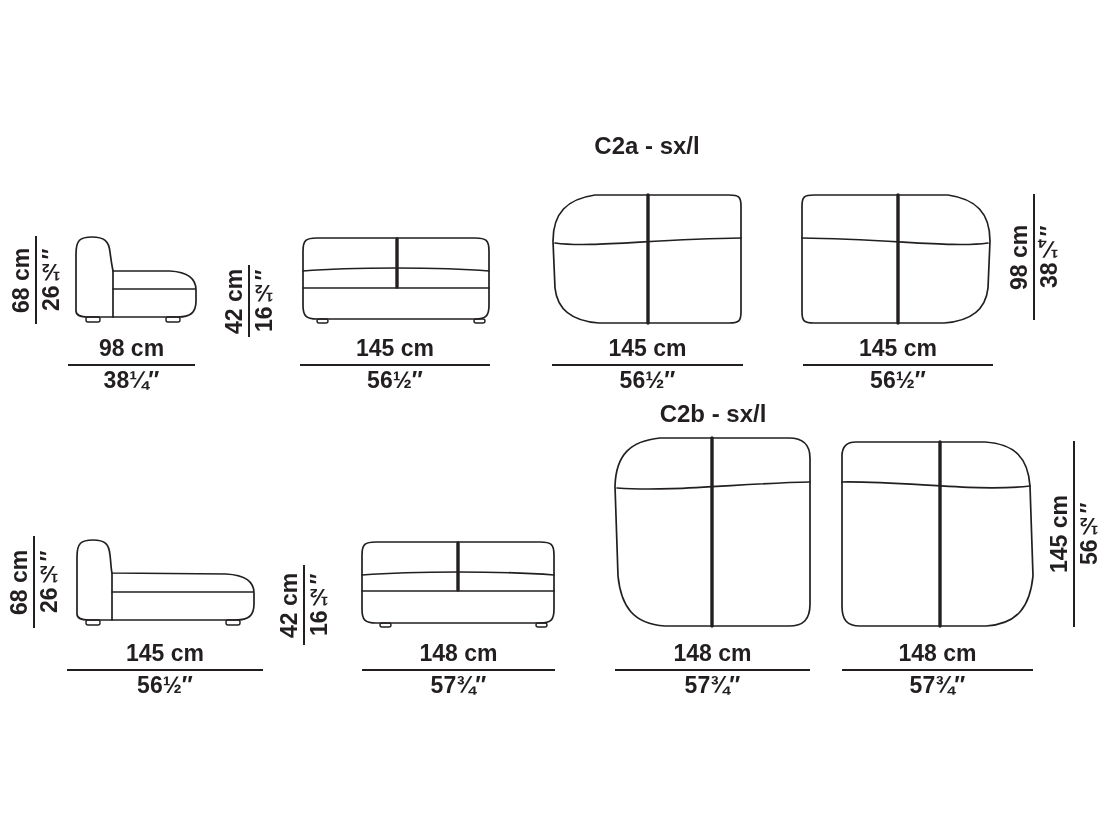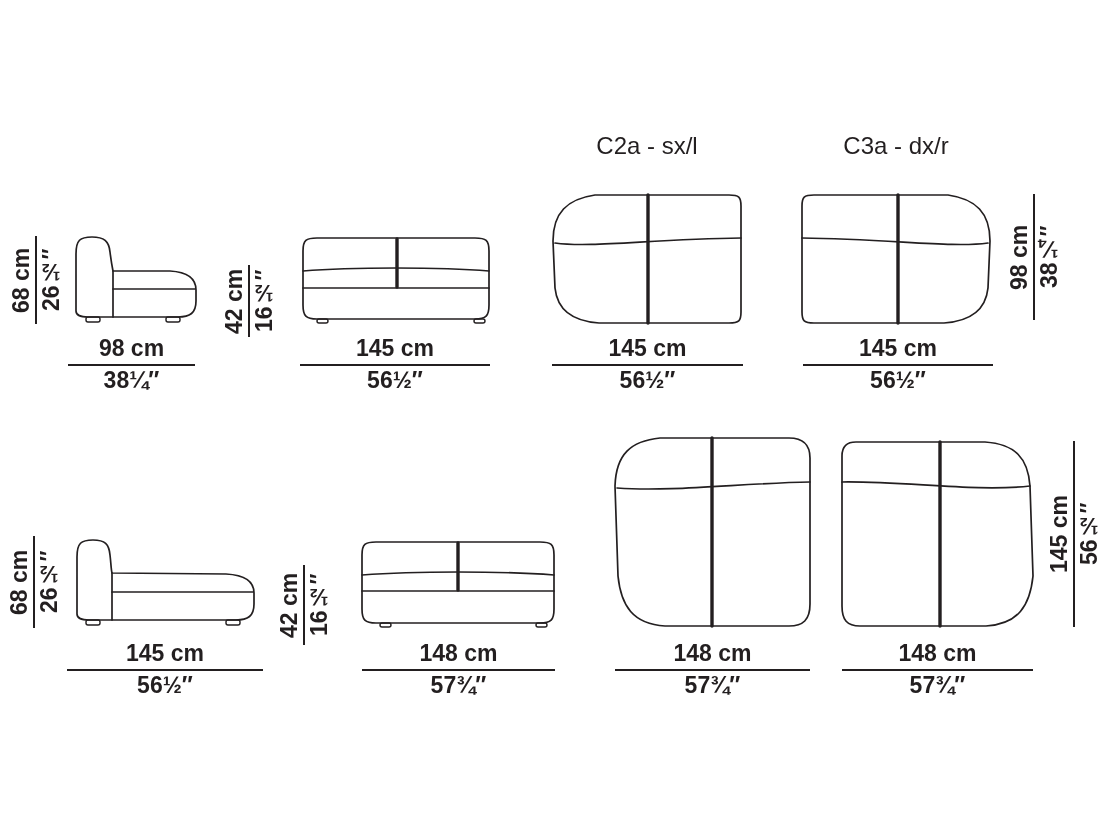--- a/index.html
+++ b/index.html
@@ -9,21 +9,21 @@
     font-family:"Liberation Sans", sans-serif;
     color:#231f20;
   }
   .sheet{position:relative;width:1115px;height:836px;background:#ffffff;overflow:hidden;}
   .drawing{position:absolute;}
   .drawing path{fill:none;stroke:#231f20;stroke-width:1.7;stroke-linecap:round;stroke-linejoin:round;}
   .drawing path.thick{stroke-width:3.4;}
   .drawing rect.foot{fill:none;stroke:#231f20;stroke-width:1.4;}
   .module-title{
     position:absolute;
-    font-size:24px;font-weight:400;line-height:1.1;
+    font-size:24px;font-weight:700;line-height:1.1;
     text-align:center;color:#231f20;white-space:nowrap;
   }
   .hdim{position:absolute;display:flex;flex-direction:column;align-items:center;}
   .hdim .htxt{font-size:23px;font-weight:700;line-height:1;white-space:nowrap;}
   .hdim .hrule{height:2px;width:100%;background:#231f20;margin:4px 0 3px 0;}
   .vdim{position:absolute;display:flex;flex-direction:row;align-items:stretch;}
   .vdim .vtxt{
     writing-mode:vertical-rl;transform:rotate(180deg);
     font-size:23px;font-weight:700;line-height:24px;
     text-align:center;white-space:nowrap;
@@ -77,21 +77,20 @@
     <path d="M 44,2 L 178,2 C 188,2 190,4 190,13 L 190,119 C 190,128 188,130 178,130 L 48,130 C 18,128 6,114 4,95 L 2,48 C 2,20 16,6 44,2 Z"></path>
     <path d="M 4,50 C 40,55 100,46 190,45"></path>
     <path class="thick" d="M 97,2 L 97,130"></path>
   </svg>
   <div class="hdim" style="left:552px;top:337px;width:191px;">
     <span class="htxt">145 cm</span>
     <span class="hrule"></span>
     <span class="htxt">56½″</span>
   </div>
 
-  <div class="module-title" style="left:800px;top:133px;width:192px;">C3a - dx/r</div>
   <svg class="drawing" style="left:800px;top:193px;" width="192" height="132" viewBox="0 0 192 132">
     <path d="M 148,2 L 14,2 C 4,2 2,4 2,13 L 2,119 C 2,128 4,130 14,130 L 144,130 C 174,128 186,114 188,95 L 190,48 C 190,20 176,6 148,2 Z"></path>
     <path d="M 2,45 C 92,46 152,55 188,50"></path>
     <path class="thick" d="M 98,2 L 98,130"></path>
   </svg>
   <div class="vdim" style="left:1007px;top:194px;height:126px;">
     <span class="vtxt">98 cm</span>
     <span class="vrule"></span>
     <span class="vtxt">38¼″</span>
   </div>
@@ -131,20 +130,21 @@
     <span class="vtxt">42 cm</span>
     <span class="vrule"></span>
     <span class="vtxt">16½″</span>
   </div>
   <div class="hdim" style="left:362px;top:642px;width:193px;">
     <span class="htxt">148 cm</span>
     <span class="hrule"></span>
     <span class="htxt">57¾″</span>
   </div>
 
+  <div class="module-title" style="left:613px;top:401px;width:200px;">C2b - sx/l</div>
   <svg class="drawing" style="left:613px;top:436px;" width="200" height="196" viewBox="0 0 200 196">
     <path d="M 47,2 L 176,2 C 190,2 197,8 197,22 L 197,168 C 197,184 190,190 176,190 L 52,190 C 20,188 8,170 5,140 L 2,50 C 3,18 18,5 47,2 Z"></path>
     <path d="M 4,52 C 60,56 130,47 197,46"></path>
     <path class="thick" d="M 99,2 L 99,190"></path>
   </svg>
   <div class="hdim" style="left:615px;top:642px;width:195px;">
     <span class="htxt">148 cm</span>
     <span class="hrule"></span>
     <span class="htxt">57¾″</span>
   </div>

